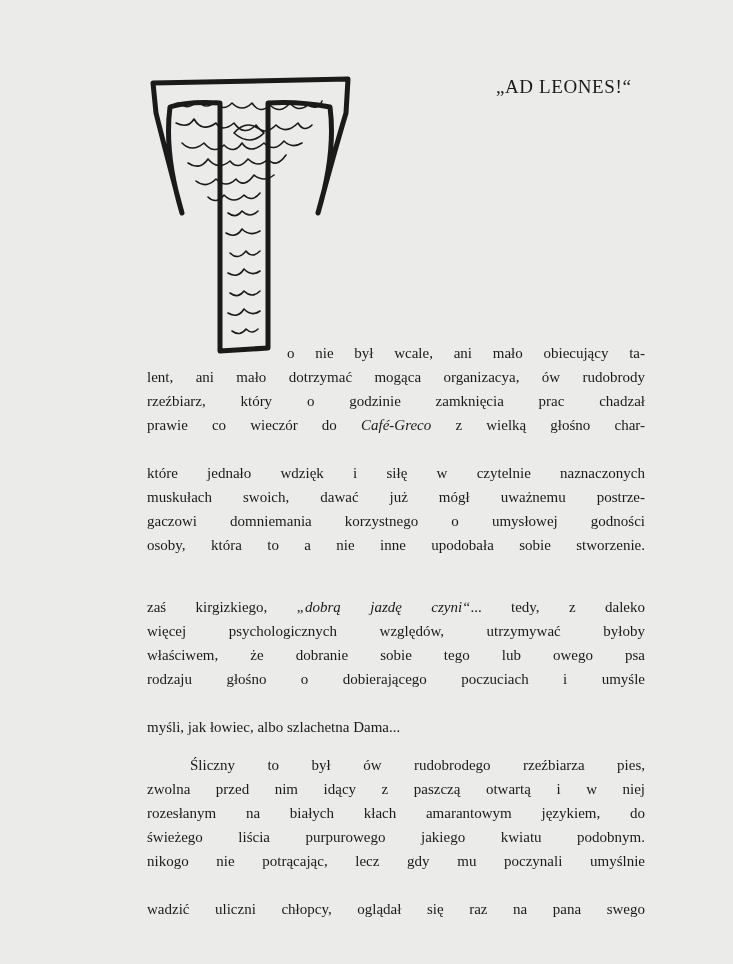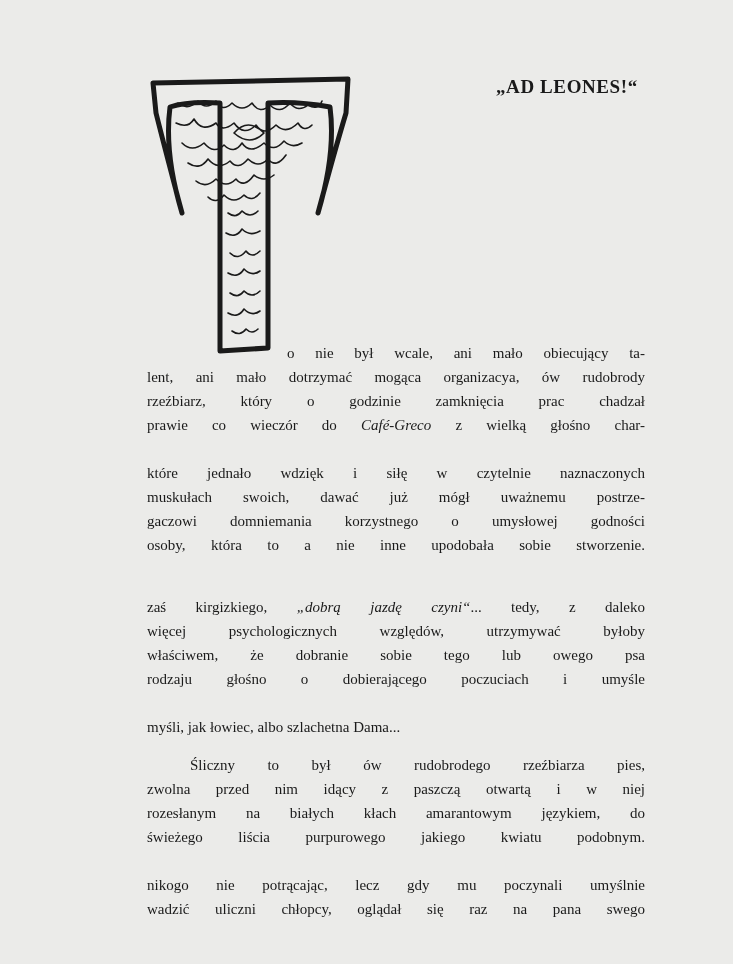--- a/index.html
+++ b/index.html
@@ -6,21 +6,21 @@
     body {
       width: 733px; height: 964px;
       background: #ebebe9;
       position: relative; overflow: hidden;
       font-family: "Liberation Serif", "DejaVu Serif", serif;
       color: #1a1a1a;
     }
     .page { position: absolute; left: 0; top: 0; width: 733px; height: 964px; }
     .running-head {
       position: absolute; left: 496px; top: 76px;
-      font-size: 19px; letter-spacing: 0.6px; white-space: nowrap; font-weight: bold;
+      font-size: 19px; letter-spacing: 0.6px; white-space: nowrap;
     }
     .initial {
       position: absolute; left: 148px; top: 73px; width: 210px; height: 286px;
     }
     .line {
       position: absolute; font-size: 15px; white-space: nowrap;
       text-align: justify; text-align-last: justify;
       height: 24px; line-height: 24px;
     }
     .line.last { text-align-last: left; }
@@ -67,15 +67,15 @@
   </div>
   <div class="line" style="left:147px;top:619px;width:498px">więcej psychologicznych względów, utrzymywać byłoby</div>
   <div class="line" style="left:147px;top:643px;width:498px">właściwem, że dobranie sobie tego lub owego psa</div>
   <div class="line" style="left:147px;top:667px;width:498px">rodzaju głośno o dobierającego poczuciach i umyśle</div>
   <div class="line last" style="left:147px;top:715px;width:498px">myśli, jak łowiec, albo szlachetna Dama...</div>
 
   <div class="line" style="left:190px;top:753px;width:455px">Śliczny to był ów rudobrodego rzeźbiarza pies,</div>
   <div class="line" style="left:147px;top:777px;width:498px">zwolna przed nim idący z paszczą otwartą i w niej</div>
   <div class="line" style="left:147px;top:801px;width:498px">rozesłanym na białych kłach amarantowym językiem, do</div>
   <div class="line" style="left:147px;top:825px;width:498px">świeżego liścia purpurowego jakiego kwiatu podobnym.</div>
-  <div class="line" style="left:147px;top:873px;width:498px">nikogo nie potrącając, lecz gdy mu poczynali umyślnie</div>
+  <div class="line" style="left:147px;top:849px;width:498px">nikogo nie potrącając, lecz gdy mu poczynali umyślnie</div>
   <div class="line" style="left:147px;top:897px;width:498px">wadzić uliczni chłopcy, oglądał się raz na pana swego</div>
 </div>
 
 </body></html>

